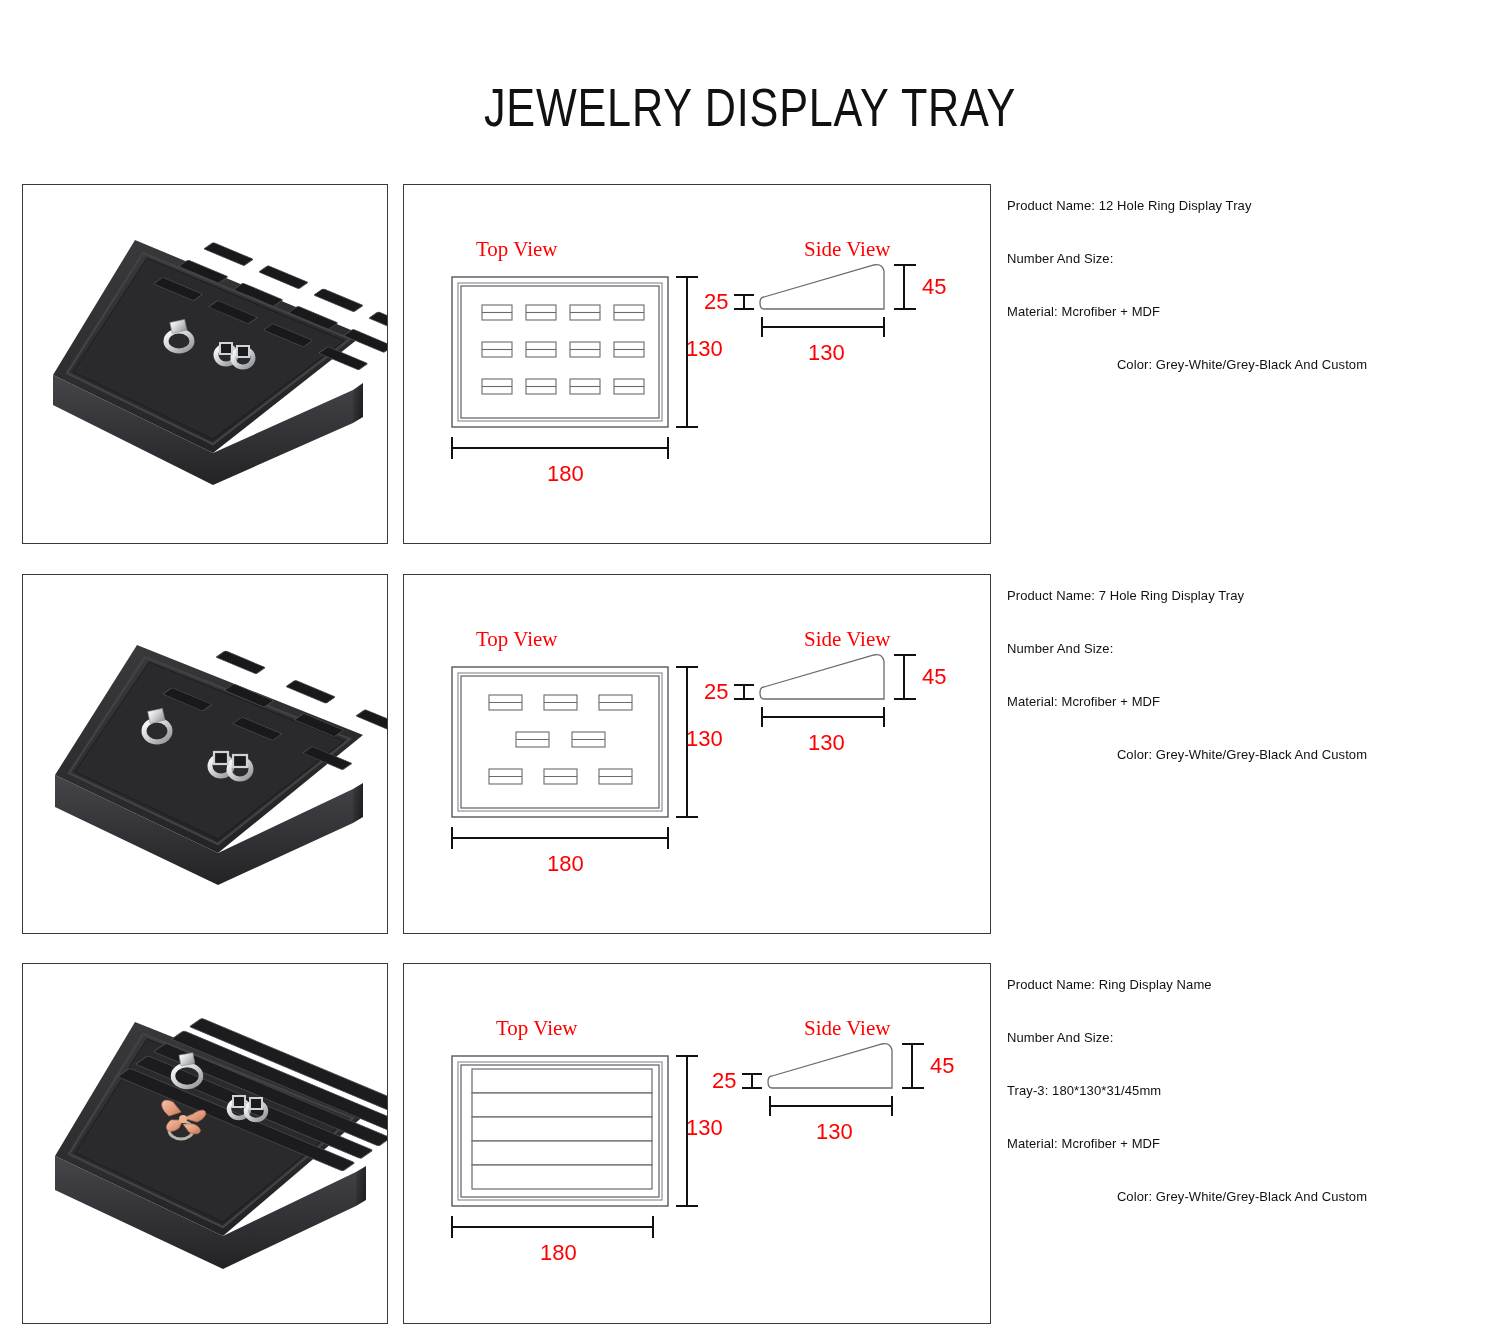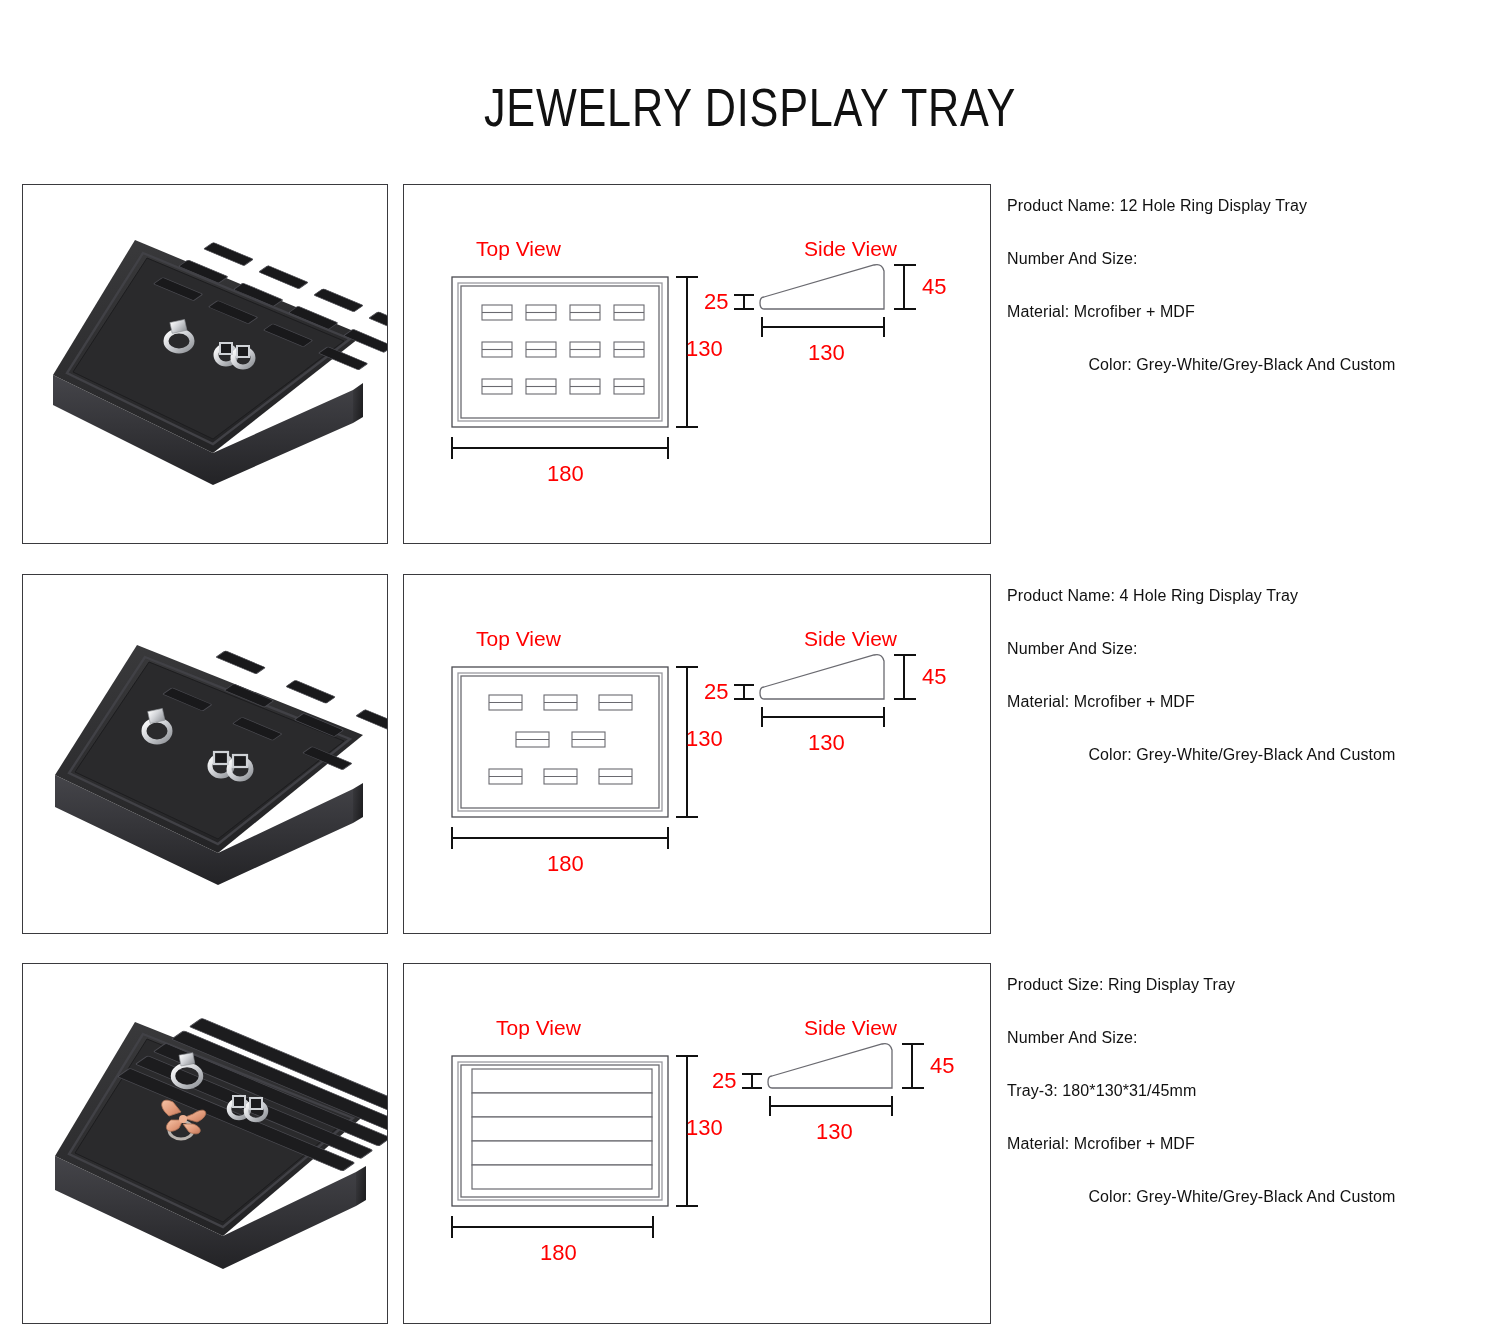--- a/index.html
+++ b/index.html
@@ -70,37 +70,38 @@
   }
   #row-2 .drawing-panel { height: 361px; }
 
   .spec-panel {
     position: absolute;
     left: 1007px;
     top: 10px;
     width: 470px;
   }
   .spec-line {
-    font-size: 16px;
+    font-size: 13px;
     line-height: 24px;
     color: #111111;
     margin-bottom: 29px;
     white-space: nowrap;
     letter-spacing: 0.1px;
   }
   .spec-line:last-child { margin-bottom: 0; text-align: center; }
 
   
   .view-label {
     position: absolute;
     font-size: 21px;
     line-height: 24px;
     color: #ff0000;
     font-weight: 400;
     white-space: nowrap;
+    font-family: Liberation Serif, serif;
   }
   .lbl-top  { left: 72px;  top: 52px; }
   .lbl-side { left: 400px; top: 52px; }
   #row-2 .lbl-top  { left: 92px;  top: 52px; }
   #row-2 .lbl-side { left: 400px; top: 52px; }
 
   .dim-text {
     position: absolute;
     font-size: 22px;
     line-height: 24px;
@@ -403,21 +404,21 @@
     </svg>
 
     <div class="dim-text" style="left:282px; top:152px;">130</div>
     <div class="dim-text" style="left:143px; top:277px;">180</div>
     <div class="dim-text" style="left:300px; top:105px;">25</div>
     <div class="dim-text" style="left:518px; top:90px;">45</div>
     <div class="dim-text" style="left:404px; top:156px;">130</div>
   </div>
 
   <div class="spec-panel">
-    <div class="spec-line">Product Name: 4 Hole Ring Display Tray</div>
+    <div class="spec-line">Product Name: 7 Hole Ring Display Tray</div>
     <div class="spec-line">Number And Size:</div>
     <div class="spec-line">Material: Mcrofiber + MDF</div>
     <div class="spec-line">Color: Grey-White/Grey-Black And Custom</div>
   </div>
 </div>
 
 <div class="product-row" id="row-2">
 
   <div class="photo-panel">
     <div class="photo-stage">
@@ -539,19 +540,19 @@
     </svg>
 
     <div class="dim-text" style="left:282px; top:152px;">130</div>
     <div class="dim-text" style="left:136px; top:277px;">180</div>
     <div class="dim-text" style="left:308px; top:105px;">25</div>
     <div class="dim-text" style="left:526px; top:90px;">45</div>
     <div class="dim-text" style="left:412px; top:156px;">130</div>
   </div>
 
   <div class="spec-panel">
-    <div class="spec-line">Product Size: Ring Display Tray</div>
+    <div class="spec-line">Product Name: Ring Display Name</div>
     <div class="spec-line">Number And Size:</div>
     <div class="spec-line">Tray-3: 180*130*31/45mm</div>
     <div class="spec-line">Material: Mcrofiber + MDF</div>
     <div class="spec-line">Color: Grey-White/Grey-Black And Custom</div>
   </div>
 </div>
 
 </body></html>

